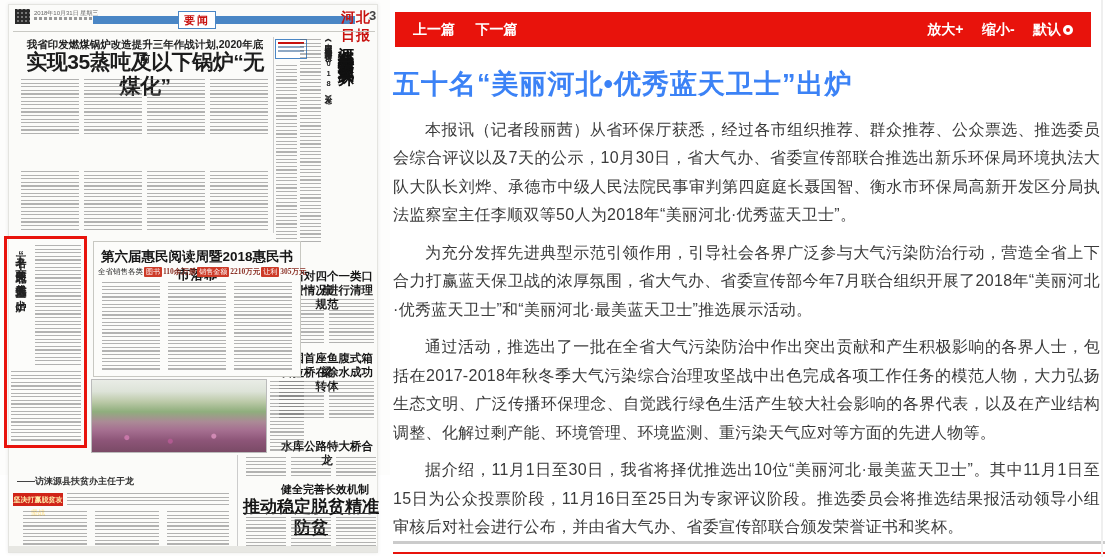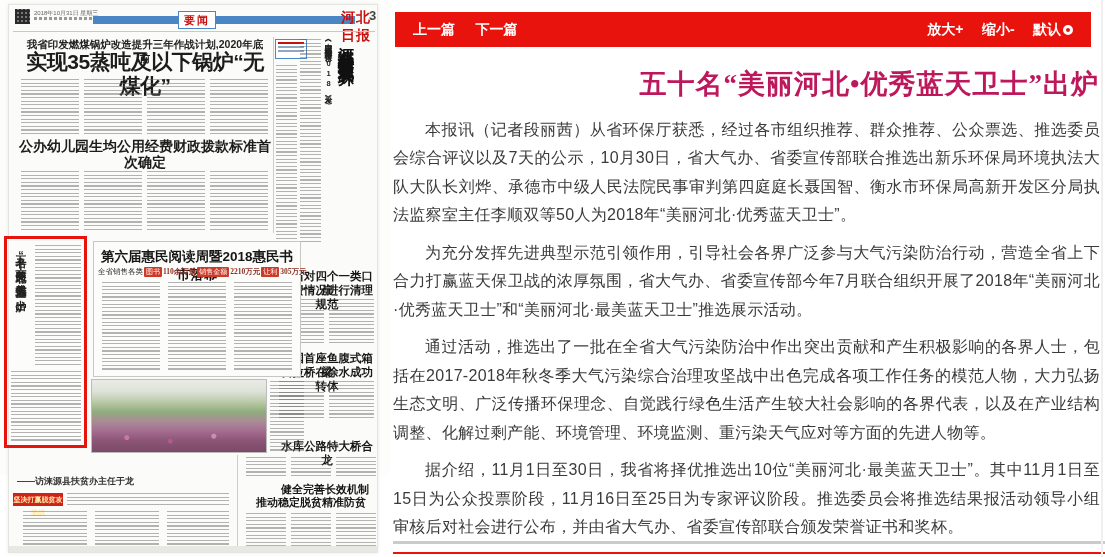--- a/index.html
+++ b/index.html
@@ -80,22 +80,22 @@
   
   .viewer { position:absolute; left:390px; top:0; width:715px; height:557px; background:#fff; }
   .v-toolbar { position:absolute; left:5px; top:12px; width:696px; height:35px; background:#e8130c;
                display:flex; align-items:center; justify-content:space-between; padding:0 18px; }
   .v-toolbar a { color:#ffffff; font-size:14px; font-weight:bold; text-decoration:none; cursor:pointer; }
   .tb-left a { margin-right:16px; }
   .tb-right a { margin-left:14px; }
   .ring { display:inline-block; width:10px; height:10px; border:3px solid #fff; border-radius:50%;
           vertical-align:-1px; margin-left:2px; }
 
-  .art-title { position:absolute; left:3px; top:66px; width:706px; text-align:right;
-               font-size:27px; font-weight:bold; color:#be185d; letter-spacing:1px;font-family:Liberation Serif, serif; }
+  .art-title { position:absolute; left:3px; top:66px; width:706px; text-align:left;
+               font-size:27px; font-weight:bold; color:#3b82f6; letter-spacing:1px; }
   .art-body { position:absolute; left:3px; top:116px; width:707px; }
   .art-body p { font-size:16px; color:#3a3a3a; line-height:1.78; text-align:justify;
                 text-indent:2em; margin:0 0 9px 0; letter-spacing:.3px; }
   .foot-gray { position:absolute; left:3px; top:541px; width:712px; height:3px; background:#cbcbcb; }
   .foot-red  { position:absolute; left:3px; top:552px; width:712px; height:2px; background:#e8130c; }
   .right-edge { position:absolute; left:1101px; top:0; width:2px; height:557px; background:#efefef; }
 </style>
 </head>
 <body>
 
@@ -113,21 +113,20 @@
       <div class="page-num">3</div>
       <div class="mast-rule"></div>
 
       <div class="kicker1">我省印发燃煤锅炉改造提升三年作战计划,2020年底前</div>
       <div class="np-h title1">实现35蒸吨及以下锅炉“无煤化”</div>
       <div class="tx" style="left:12px;top:74px;width:58px;height:58px;"></div>
       <div class="tx" style="left:75px;top:74px;width:58px;height:58px;"></div>
       <div class="tx" style="left:138px;top:74px;width:58px;height:58px;"></div>
       <div class="tx" style="left:201px;top:74px;width:58px;height:58px;"></div>
 
-      <div class="np-h title2">公办幼儿园生均公用经费财政拨款标准首次确定</div>
       <div class="tx" style="left:12px;top:166px;width:58px;height:60px;"></div>
       <div class="tx" style="left:75px;top:166px;width:58px;height:60px;"></div>
       <div class="tx" style="left:138px;top:166px;width:58px;height:60px;"></div>
       <div class="tx" style="left:201px;top:166px;width:58px;height:60px;"></div>
 
       <div class="vline-mid"></div>
       <div class="daodu">
           <i></i>
           <em></em>
           <em></em>
@@ -146,21 +145,21 @@
       <div class="col-h2" style="left:270px;top:360px;width:96px;position:absolute;">斜拉桥在徐水成功转体</div>
       <div class="tx" style="left:270px;top:376px;width:45px;height:38px;"></div>
       <div class="tx" style="left:320px;top:376px;width:45px;height:38px;"></div>
 
       <div class="col-h2" style="left:270px;top:434px;width:96px;position:absolute;">水库公路特大桥合龙</div>
       <div class="tx" style="left:237px;top:452px;width:40px;height:22px;"></div>
       <div class="tx" style="left:282px;top:452px;width:40px;height:22px;"></div>
       <div class="tx" style="left:327px;top:452px;width:40px;height:22px;"></div>
 
       <div class="col-h2" style="left:248px;top:478px;width:136px;position:absolute;font-size:11px;">健全完善长效机制</div>
-      <div class="col-h2" style="left:234px;top:491px;width:136px;position:absolute;font-size:11px;">推动稳定脱贫精准防贫</div>
+      <div class="col-h2" style="left:234px;top:491px;width:136px;position:absolute;font-size:17px;text-decoration:underline;">推动稳定脱贫精准防贫</div>
       <div class="tx" style="left:237px;top:508px;width:40px;height:34px;"></div>
       <div class="tx" style="left:282px;top:508px;width:40px;height:34px;"></div>
       <div class="tx" style="left:327px;top:508px;width:40px;height:34px;"></div>
 
       <div class="book-box">
         <div class="book-title">第六届惠民阅读周暨2018惠民书市落幕</div>
         <div class="book-stats">
           <span>全省销售各类</span><span class="chip">图书</span><span class="statval">110余万册</span><span class="chip">销售金额</span><span class="statval">2210万元</span><span class="chip">让利</span><span class="statval">305万元</span>
         </div>
         <div class="tx" style="position:absolute;left:8px;top:40px;width:58px;height:88px;"></div>

